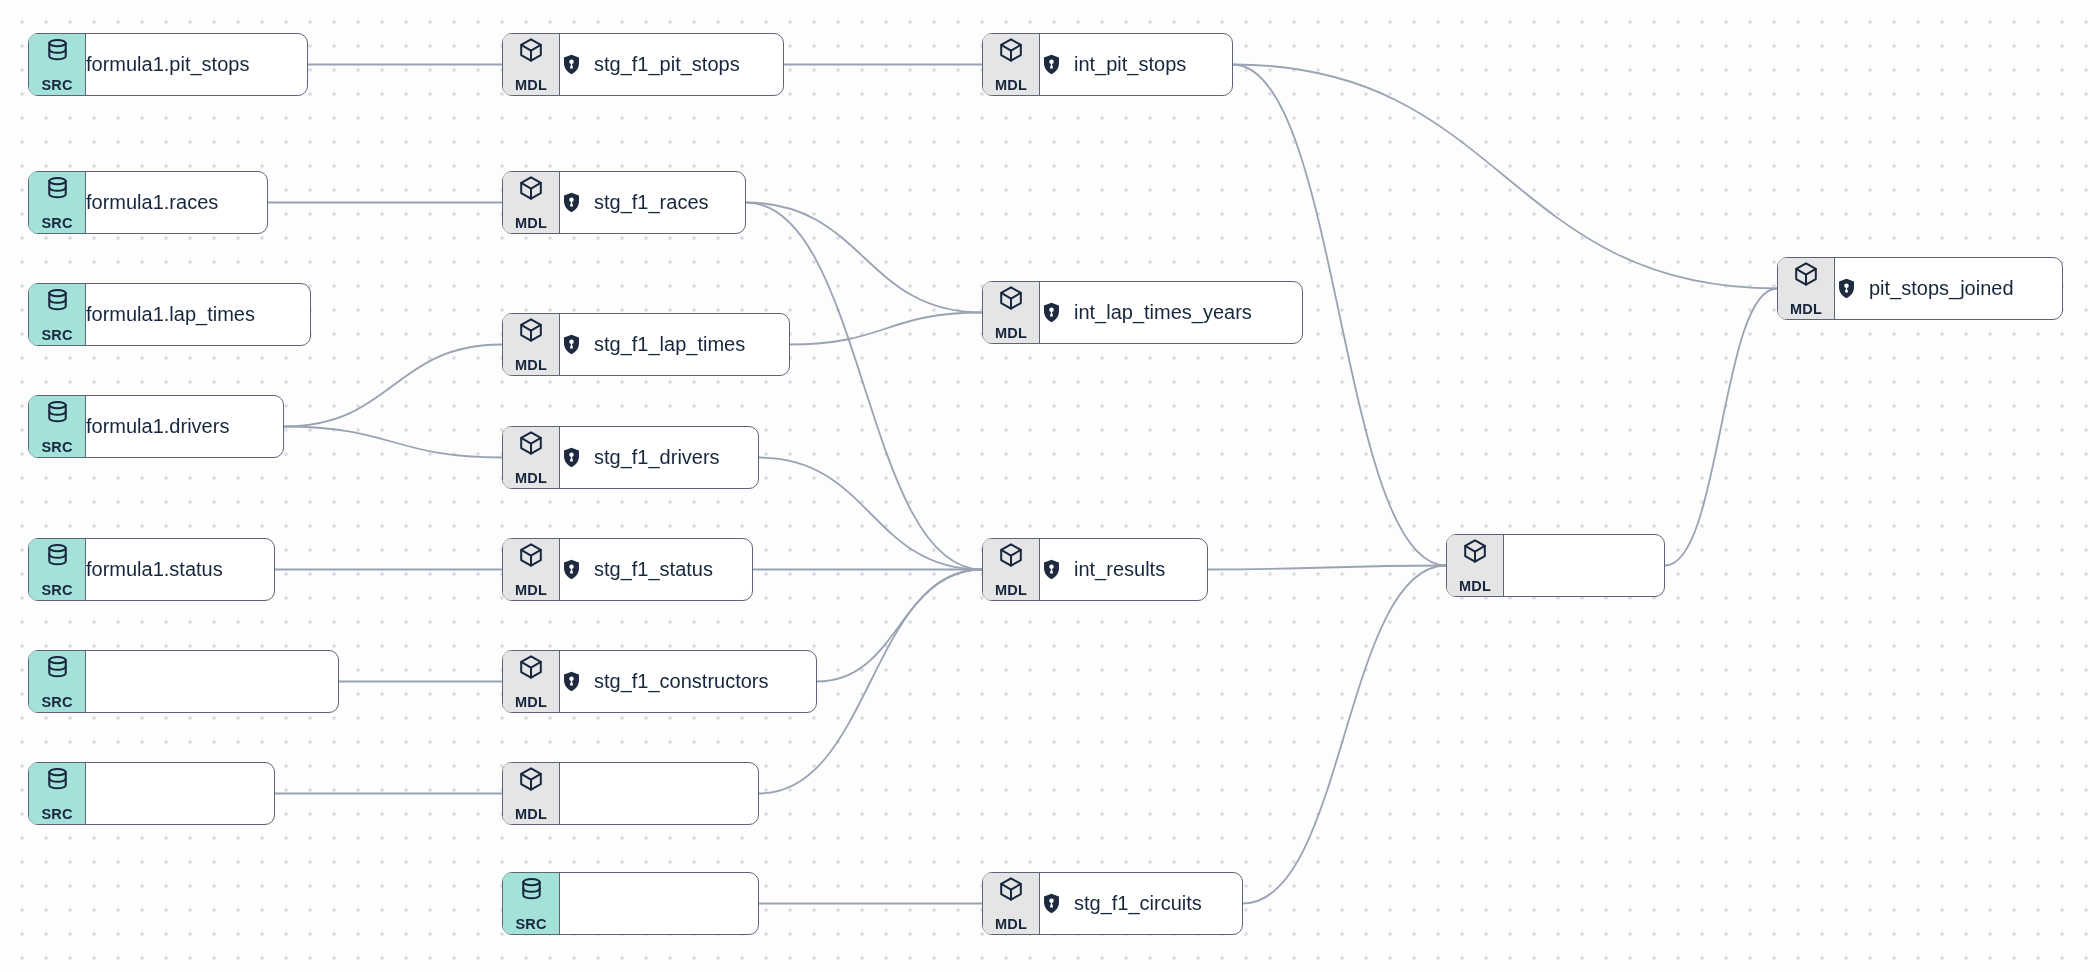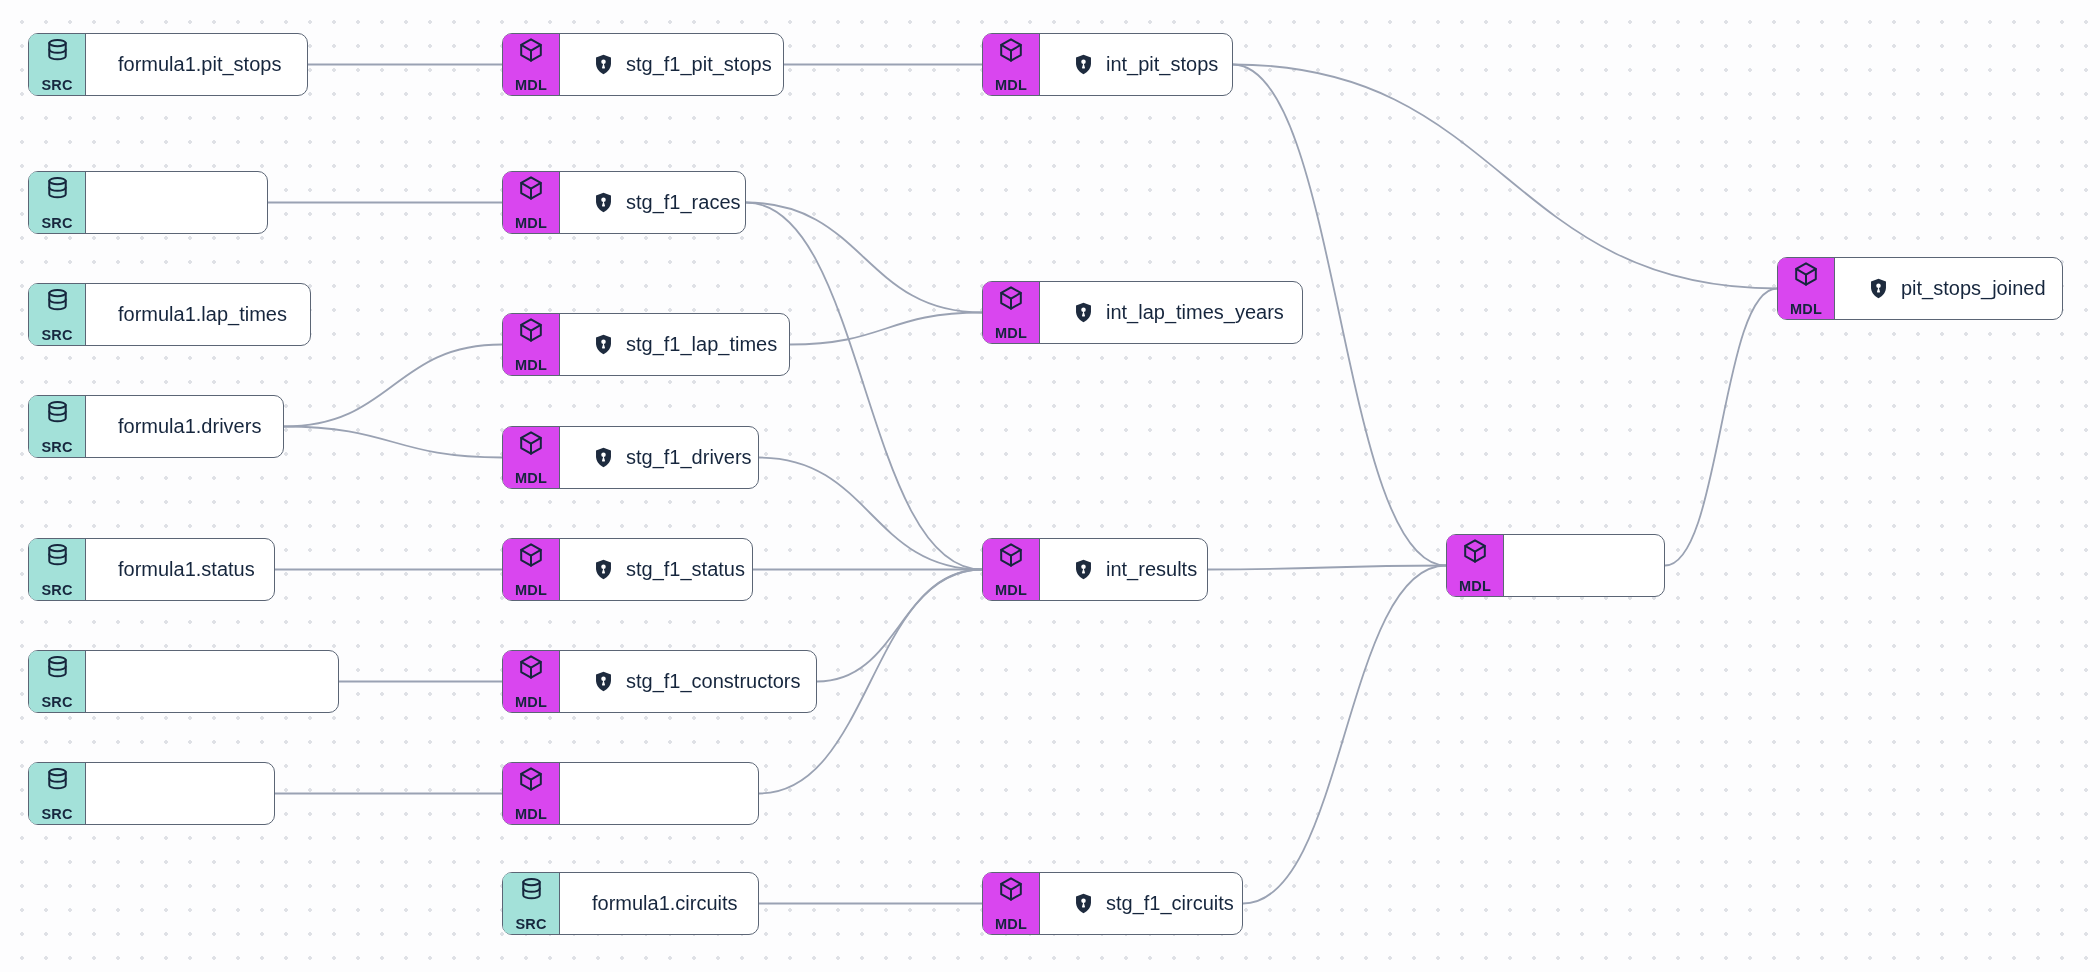--- a/index.html
+++ b/index.html
@@ -45,34 +45,34 @@
     flex: 0 0 56px;
     display: flex;
     flex-direction: column;
     align-items: center;
     justify-content: center;
     border-right: 1.8px solid #5b6575;
     border-radius: 7.5px 0 0 7.5px;
     gap: 14px;
   }
   .node.source .badge { background: #a3e1d9; }
-  .node.model  .badge { background: #d946ef; }
+  .node.model  .badge { background: #e5e5e5; }
   .badge-text {
     font-size: 14.5px;
     font-weight: 700;
     letter-spacing: 0.2px;
     color: #16263d;
     line-height: 1;
   }
   .label-area {
     flex: 1;
     display: flex;
     align-items: center;
     gap: 11px;
-    padding: 0 32px;
+    padding: 0 0;
     white-space: nowrap;
     overflow: hidden;
   }
   .node-label {
     font-size: 20px;
     font-weight: 500;
     color: #16263d;
   }
   .type-icon svg { display: block; }
 </style>
@@ -123,20 +123,23 @@
       <div class="badge">
         <span class="type-icon">
           <svg width="27" height="27" viewBox="0 0 24 24" fill="none" stroke="#16263d" stroke-width="1.8" stroke-linecap="round">
             <ellipse cx="12" cy="5.4" rx="7.3" ry="2.8"></ellipse>
             <path d="M4.7 5.4v5.8c0 1.55 3.27 2.8 7.3 2.8s7.3-1.25 7.3-2.8V5.4"></path>
             <path d="M4.7 11.2V17c0 1.55 3.27 2.8 7.3 2.8s7.3-1.25 7.3-2.8v-5.8"></path>
           </svg>
         </span>
         <span class="badge-text">SRC</span>
       </div>
+      <div class="label-area">
+        <span class="node-label">formula1.races</span>
+      </div>
     </div>
     <div class="node source" style="left: 28px; top: 283px; width: 283px;">
       <div class="badge">
         <span class="type-icon">
           <svg width="27" height="27" viewBox="0 0 24 24" fill="none" stroke="#16263d" stroke-width="1.8" stroke-linecap="round">
             <ellipse cx="12" cy="5.4" rx="7.3" ry="2.8"></ellipse>
             <path d="M4.7 5.4v5.8c0 1.55 3.27 2.8 7.3 2.8s7.3-1.25 7.3-2.8V5.4"></path>
             <path d="M4.7 11.2V17c0 1.55 3.27 2.8 7.3 2.8s7.3-1.25 7.3-2.8v-5.8"></path>
           </svg>
         </span>
@@ -203,23 +206,20 @@
     <div class="node source" style="left: 502px; top: 872px; width: 257px;">
       <div class="badge">
         <span class="type-icon">
           <svg width="27" height="27" viewBox="0 0 24 24" fill="none" stroke="#16263d" stroke-width="1.8" stroke-linecap="round">
             <ellipse cx="12" cy="5.4" rx="7.3" ry="2.8"></ellipse>
             <path d="M4.7 5.4v5.8c0 1.55 3.27 2.8 7.3 2.8s7.3-1.25 7.3-2.8V5.4"></path>
             <path d="M4.7 11.2V17c0 1.55 3.27 2.8 7.3 2.8s7.3-1.25 7.3-2.8v-5.8"></path>
           </svg>
         </span>
         <span class="badge-text">SRC</span>
-      </div>
-      <div class="label-area">
-        <span class="node-label">formula1.circuits</span>
       </div>
     </div>
     <div class="node model" style="left: 502px; top: 33px; width: 282px;">
       <div class="badge">
         <span class="type-icon">
           <svg width="28" height="28" viewBox="0 0 24 24" fill="none" stroke="#16263d" stroke-width="1.7" stroke-linejoin="round" stroke-linecap="round">
             <path d="M12 2.8l8.4 4.85v8.7L12 21.2l-8.4-4.85v-8.7z"></path>
             <path d="M3.6 7.65L12 12.5l8.4-4.85"></path>
             <path d="M12 12.5v8.7"></path>
           </svg>

